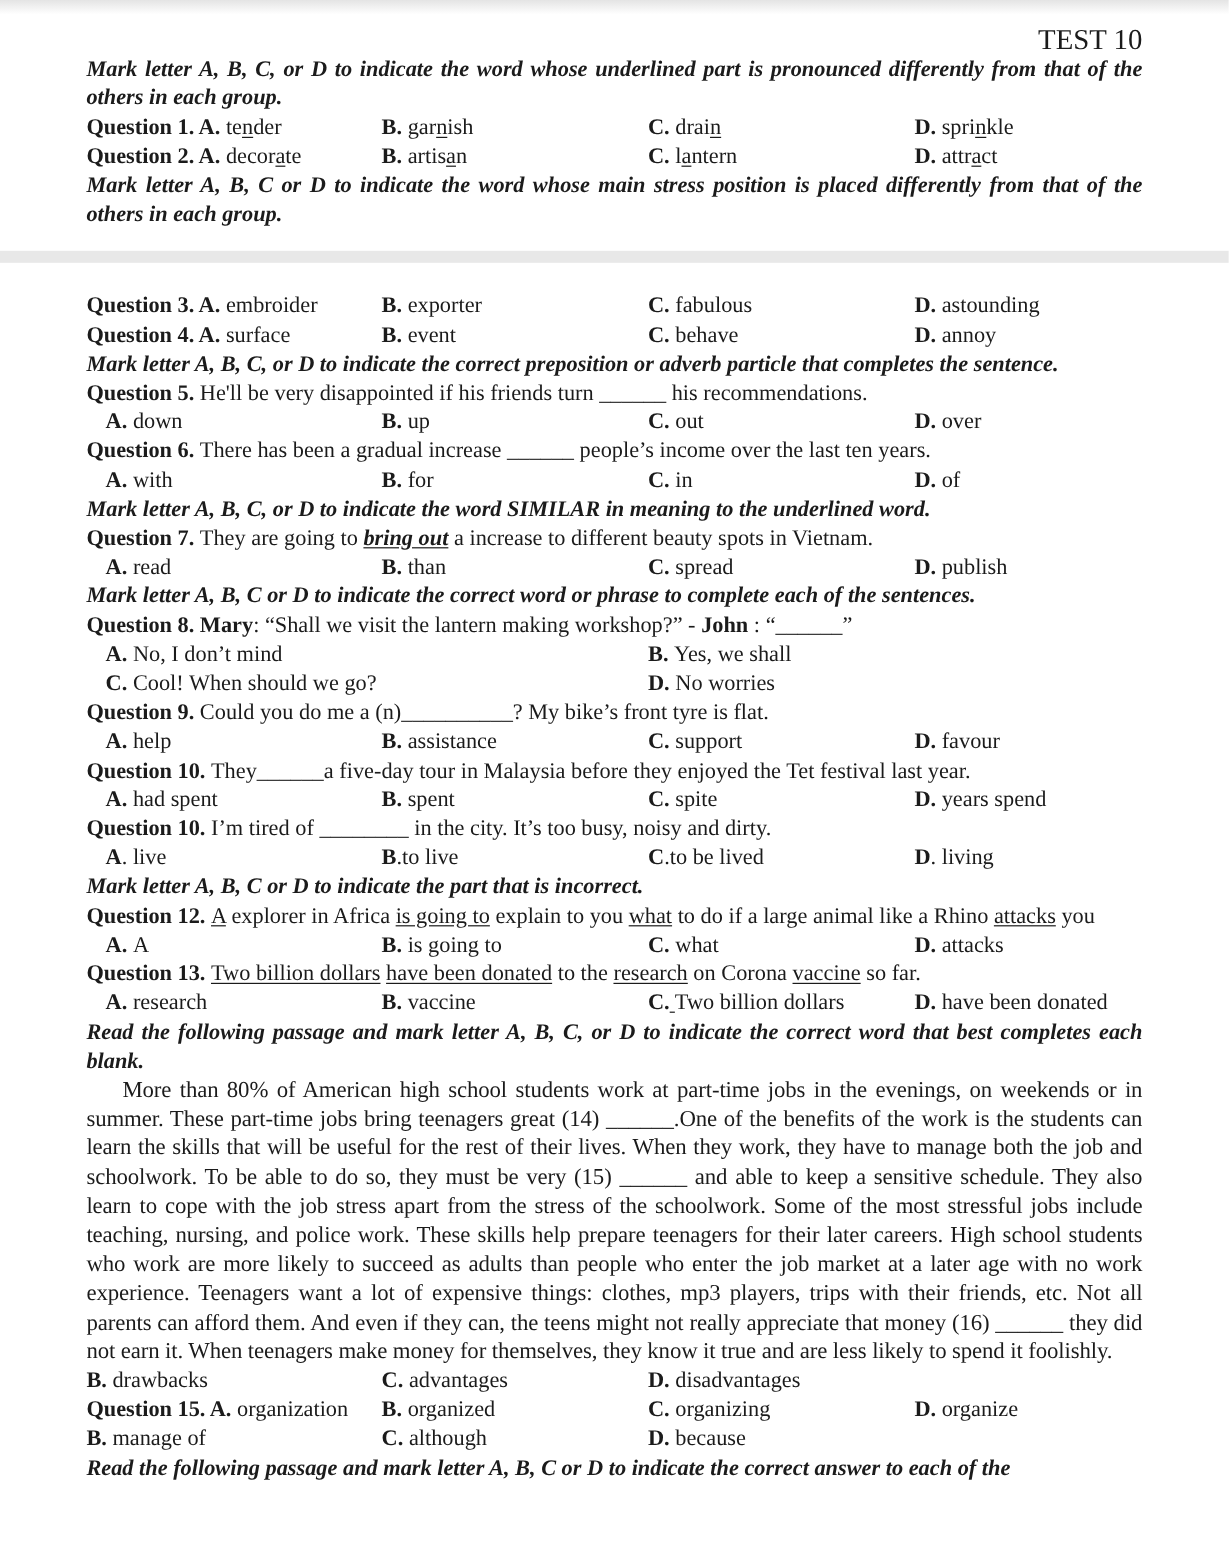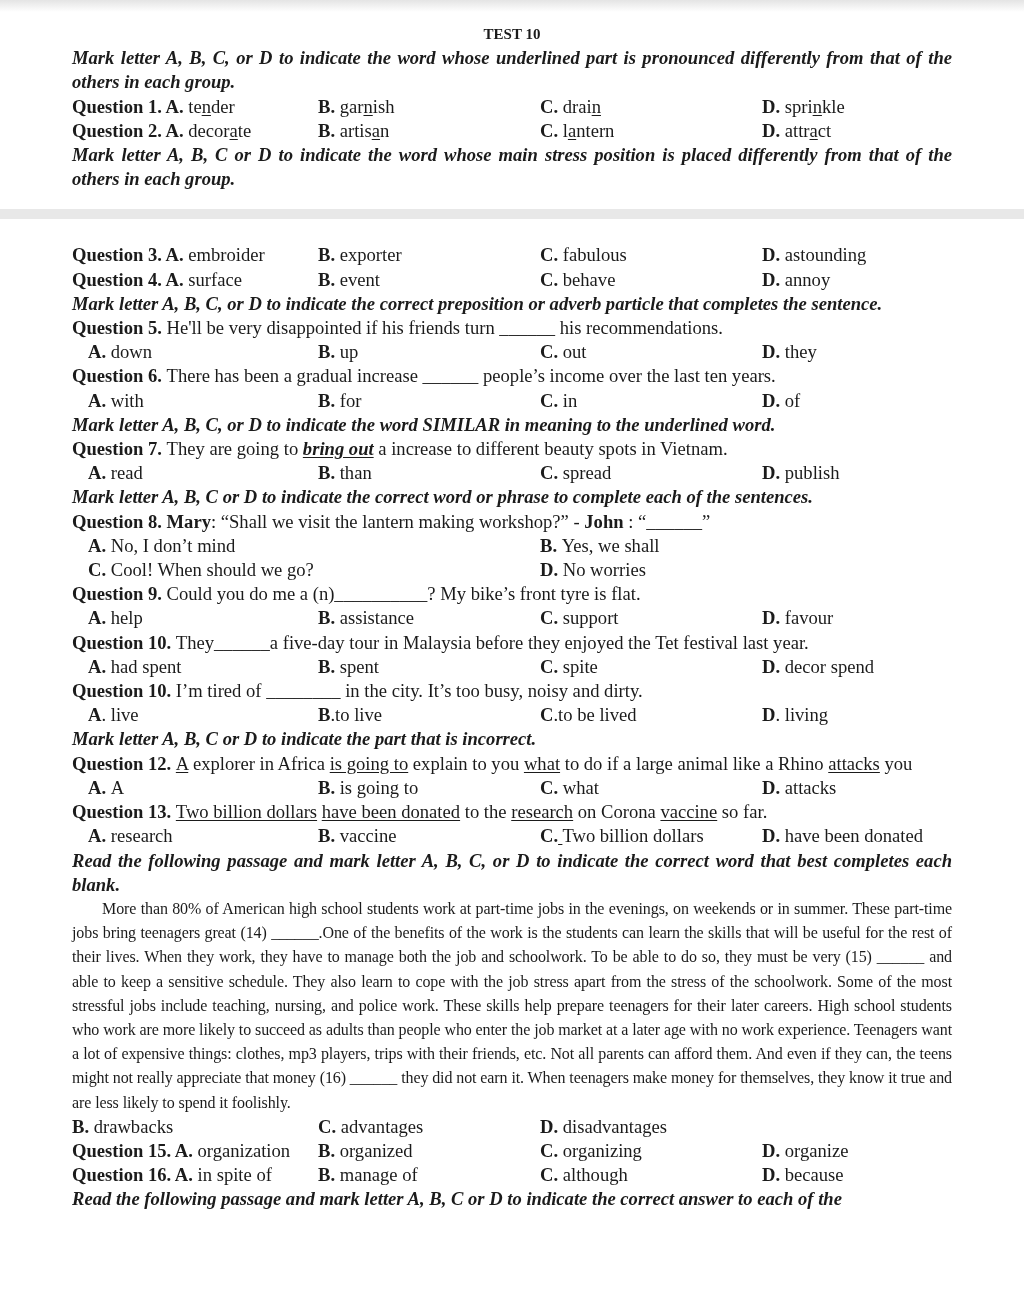--- a/index.html
+++ b/index.html
@@ -22,32 +22,32 @@
     height: 10px;
     background: #e8e8e8;
     margin: 18px -72px 24px -72px;
   }
   .content {
     padding: 0 72px;
     font-size: 18.6px;
     line-height: 24.2px;
   }
   .title {
-    text-align: center;
-    font-weight: bold;
-    font-size: 15px;
+    text-align: right;
+    font-weight: normal;
+    font-size: 24px;
     margin-top: 10px;
   }
   p { margin: 0; }
   .just { text-align: justify; }
   .line { white-space: nowrap; font-family: Liberation Serif, serif; }
   .passage {
     text-align: justify;
     text-indent: 30px;
-    font-size: 16px;
+    font-size: 19px;
     letter-spacing: -0.1px;
   }
   .row { display: grid; }
   .g4q { grid-template-columns: 246px 222px 222px 1fr; }
   .g4o { grid-template-columns: 230px 222px 222px 1fr; padding-left: 16px; }
   .g2o { grid-template-columns: 452px 1fr; padding-left: 16px; }
   .cell { white-space: nowrap; }
   .fb { font-weight: bold; }
   .fi { font-style: italic; }
   .fu { text-decoration: underline; text-underline-offset: 2px; }
@@ -95,21 +95,21 @@
     <div class="cell"><span class="fb">D. </span><span>annoy</span></div>
   </div>
 
   <p class="just"><span class="fb fi">Mark letter A, B, C, or D to indicate the correct preposition or adverb particle that completes the sentence.</span></p>
 
   <p class="line"><span class="fb">Question 5. </span><span>He'll be very disappointed if his friends turn ______ his recommendations.</span></p>
   <div class="row g4o">
     <div class="cell"><span class="fb">A. </span><span>down</span></div>
     <div class="cell"><span class="fb">B. </span><span>up</span></div>
     <div class="cell"><span class="fb">C. </span><span>out</span></div>
-    <div class="cell"><span class="fb">D. </span><span>they</span></div>
+    <div class="cell"><span class="fb">D. </span><span>over</span></div>
   </div>
 
   <p class="line"><span class="fb">Question 6. </span><span>There has been a gradual increase ______ people’s income over the last ten years.</span></p>
   <div class="row g4o">
     <div class="cell"><span class="fb">A. </span><span>with</span></div>
     <div class="cell"><span class="fb">B. </span><span>for</span></div>
     <div class="cell"><span class="fb">C. </span><span>in</span></div>
     <div class="cell"><span class="fb">D. </span><span>of</span></div>
   </div>
 
@@ -141,21 +141,21 @@
     <div class="cell"><span class="fb">B. </span><span>assistance</span></div>
     <div class="cell"><span class="fb">C. </span><span>support</span></div>
     <div class="cell"><span class="fb">D. </span><span>favour</span></div>
   </div>
 
   <p class="line"><span class="fb">Question 10. </span><span>They______a five-day tour in Malaysia before they enjoyed the Tet festival last year.</span></p>
   <div class="row g4o">
     <div class="cell"><span class="fb">A. </span><span>had spent</span></div>
     <div class="cell"><span class="fb">B. </span><span>spent</span></div>
     <div class="cell"><span class="fb">C. </span><span>spite</span></div>
-    <div class="cell"><span class="fb">D. </span><span>decor spend</span></div>
+    <div class="cell"><span class="fb">D. </span><span>years spend</span></div>
   </div>
 
   <p class="line"><span class="fb">Question 10. </span><span>I’m tired of ________ in the city. It’s too busy, noisy and dirty.</span></p>
   <div class="row g4o">
     <div class="cell"><span class="fb">A</span><span>. live</span></div>
     <div class="cell"><span class="fb">B</span><span>.to live</span></div>
     <div class="cell"><span class="fb">C</span><span>.to be lived</span></div>
     <div class="cell"><span class="fb">D</span><span>. living</span></div>
   </div>
 
@@ -188,21 +188,20 @@
   </div>
 
   <div class="row g4q">
     <div class="cell"><span class="fb">Question 15. A. </span><span>organization</span></div>
     <div class="cell"><span class="fb">B. </span><span>organized</span></div>
     <div class="cell"><span class="fb">C. </span><span>organizing</span></div>
     <div class="cell"><span class="fb">D. </span><span>organize</span></div>
   </div>
 
   <div class="row g4q">
-    <div class="cell"><span class="fb">Question 16. A. </span><span>in spite of</span></div>
     <div class="cell"><span class="fb">B. </span><span>manage of</span></div>
     <div class="cell"><span class="fb">C. </span><span>although</span></div>
     <div class="cell"><span class="fb">D. </span><span>because</span></div>
   </div>
 
   <p class="line"><span class="fb fi">Read the following passage and mark letter A, B, C or D to indicate the correct answer to each of the</span></p>
 
 </div>
 
 </body></html>

